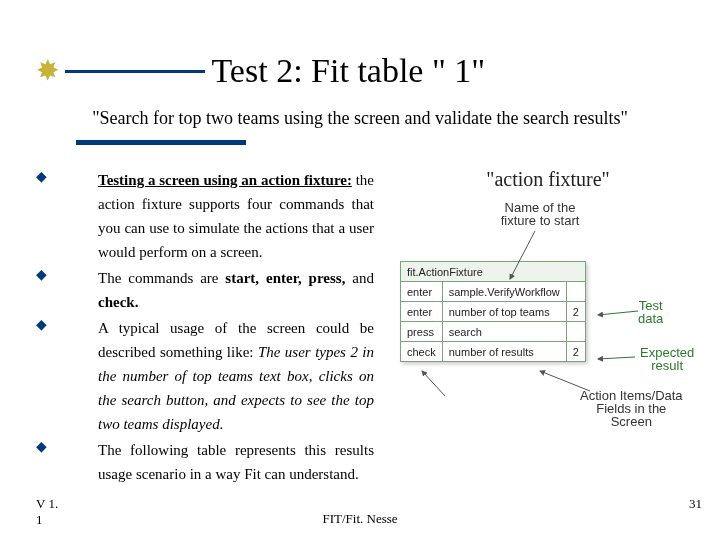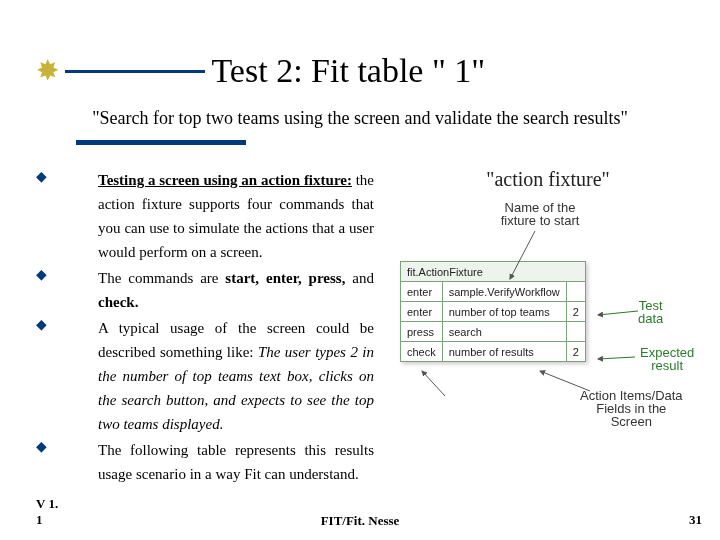--- a/index.html
+++ b/index.html
@@ -81,23 +81,22 @@
     padding: 2px 6px;
     font-size: 11px;
     height: 20px;
     white-space: nowrap;
   }
   .fit-table tr:nth-child(1) td { background: #eef3ed; font-weight: normal; }
   .note { position: absolute; text-align: center; line-height: 13px; font-size: 13px; color: #333; }
 
   .footer {
     position: absolute; bottom: 12px; left: 0; width: 100%;
-    display: flex; align-items: flex-end;
+    display: flex; align-items: flex-start;
     font-size: 13px;
-    font-weight: bold;
   }
   .footer .v { flex: 0 0 60px; padding-left: 36px; }
   .footer .mid { flex: 1; text-align: center; line-height: 15px; }
   .footer .pg { flex: 0 0 60px; text-align: right; padding-right: 18px; }
 </style>
 </head>
 <body>
 
 <div class="title-row">
   <span class="title-bullet">✸</span>

